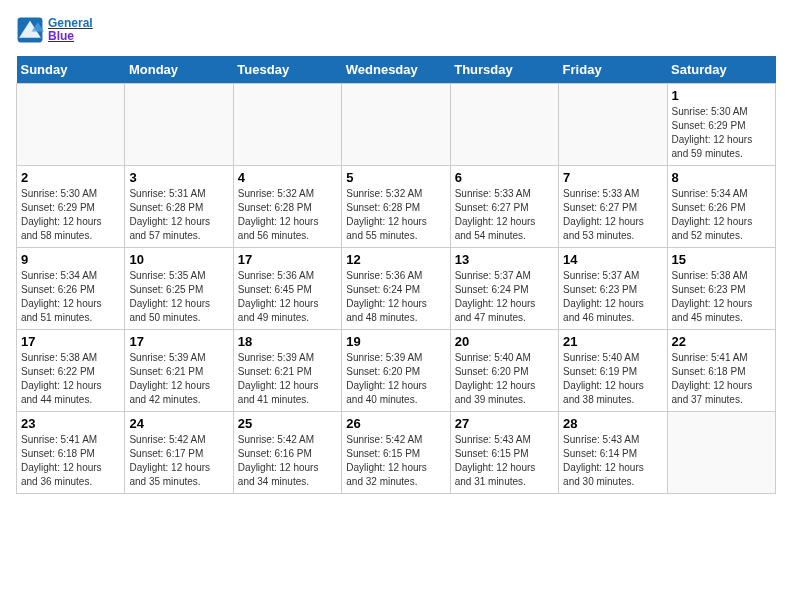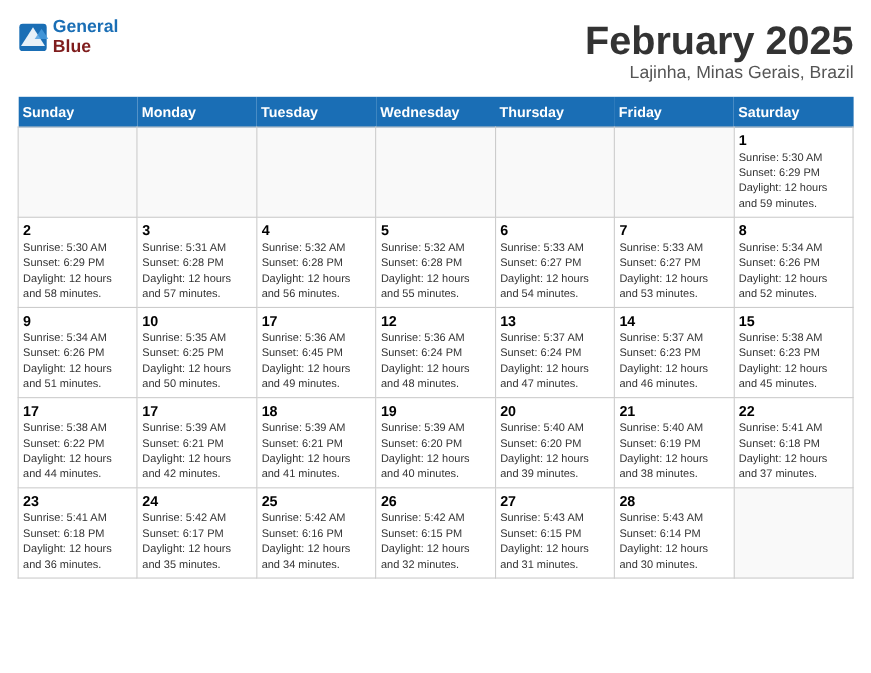--- a/index.html
+++ b/index.html
@@ -15,24 +15,25 @@
       justify-content: space-between;
       align-items: flex-start;
       margin-bottom: 12px;
     }
     .logo {
       display: flex;
       align-items: center;
       gap: 4px;
     }
     .logo-text {
-      font-size: 16px;
+      font-size: 12px;
       font-weight: bold;
       color: #333;
       line-height: 1.1;
+      text-decoration: underline;
     }
     .logo-text span {
       color: #1a6eb5;
     }
     .logo-icon {
       width: 28px;
       height: 28px;
     }
     .title-area {
       text-align: right;
@@ -86,26 +87,22 @@
 
 <div class="header-area">
   <div class="logo">
     <svg class="logo-icon" viewBox="0 0 36 36">
       <rect x="2" y="2" width="32" height="32" rx="4" fill="#1a6eb5"></rect>
       <polygon points="18,6 32,28 4,28" fill="white" opacity="0.9"></polygon>
       <polygon points="28,8 36,20 20,20" fill="#4a9de0" opacity="0.8"></polygon>
     </svg>
     <div class="logo-text">
       <div><span>General</span></div>
-      <div><span style="color:#7f1d1d">Blue</span></div>
+      <div><span style="color:#6d28d9">Blue</span></div>
     </div>
-  </div>
-  <div class="title-area">
-    <div class="month-title">February 2025</div>
-    <div class="location-title">Lajinha, Minas Gerais, Brazil</div>
   </div>
 </div>
 
 <table>
   <thead>
     <tr>
     <th>Sunday</th>
         <th>Monday</th>
         <th>Tuesday</th>
         <th>Wednesday</th>

